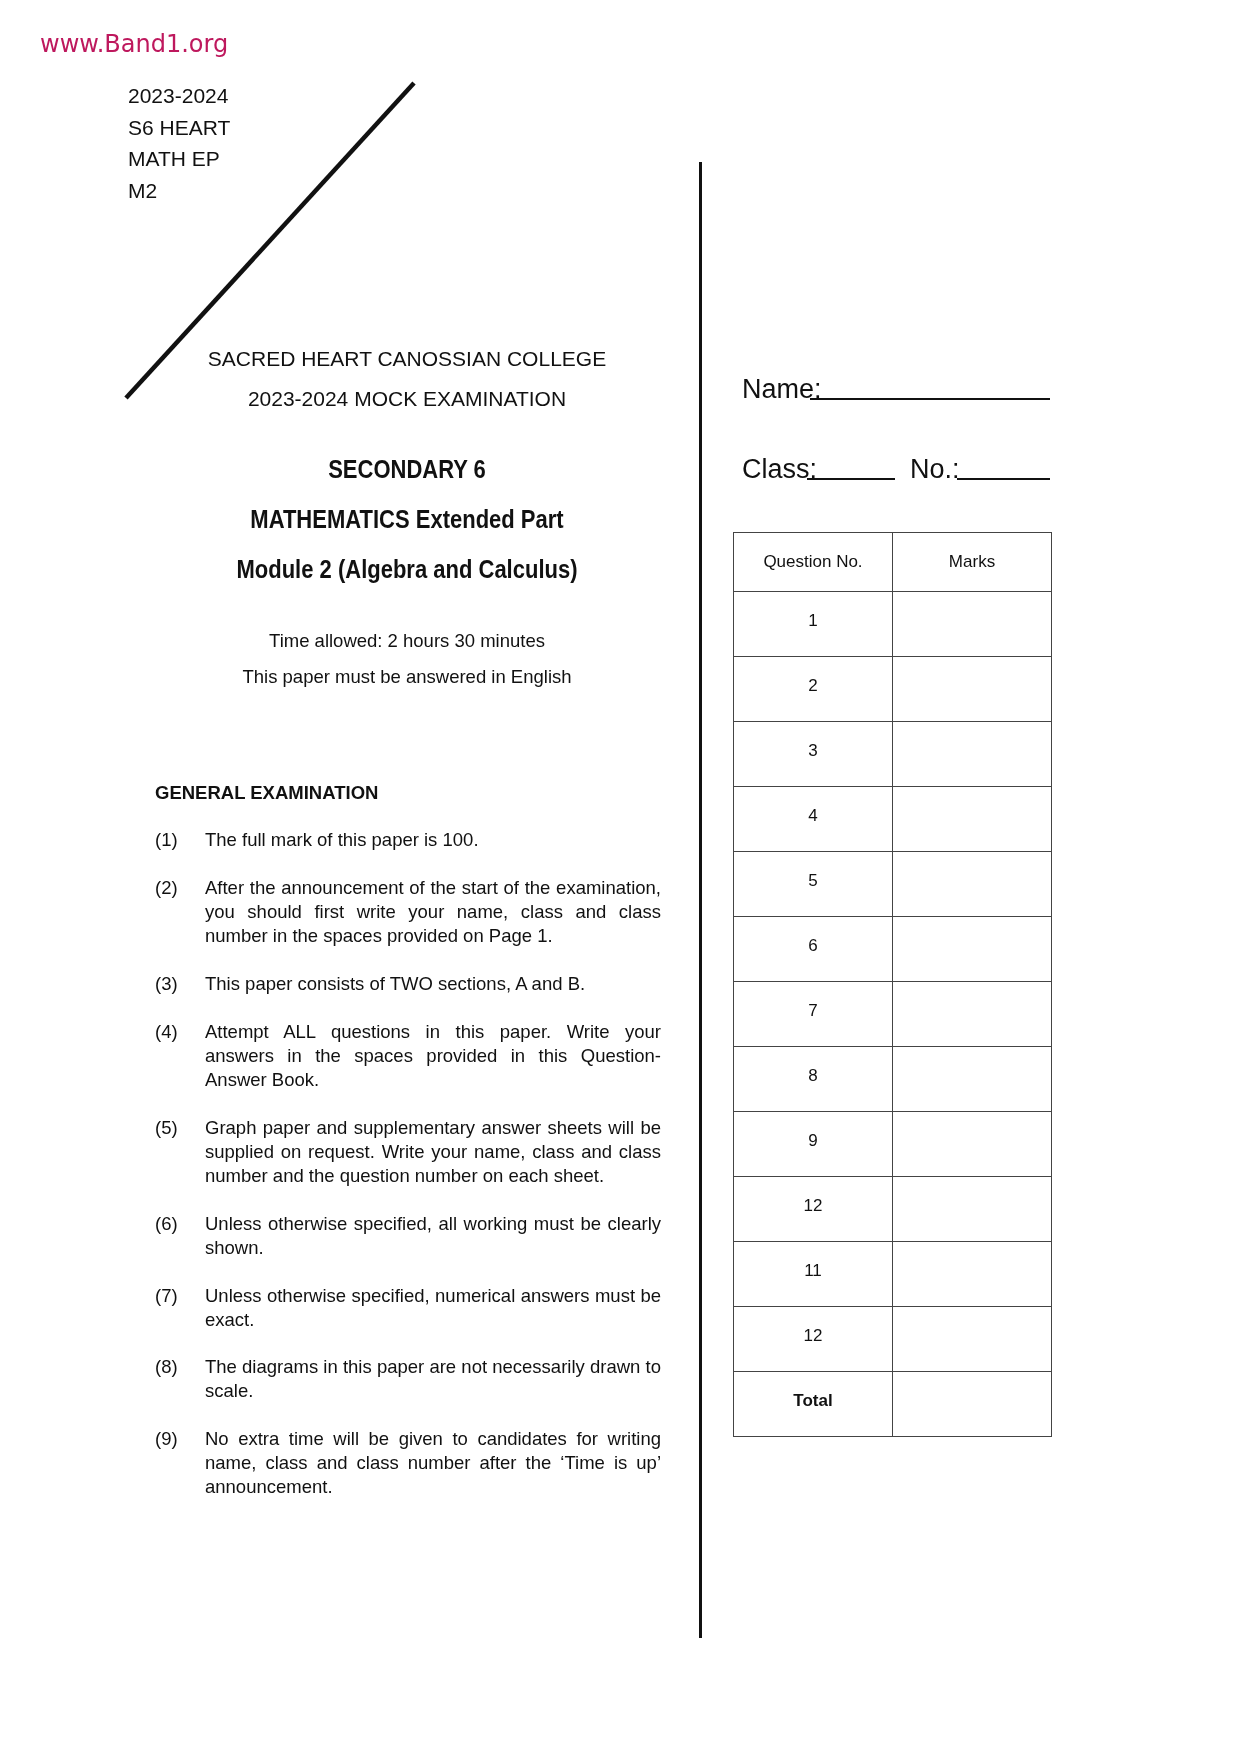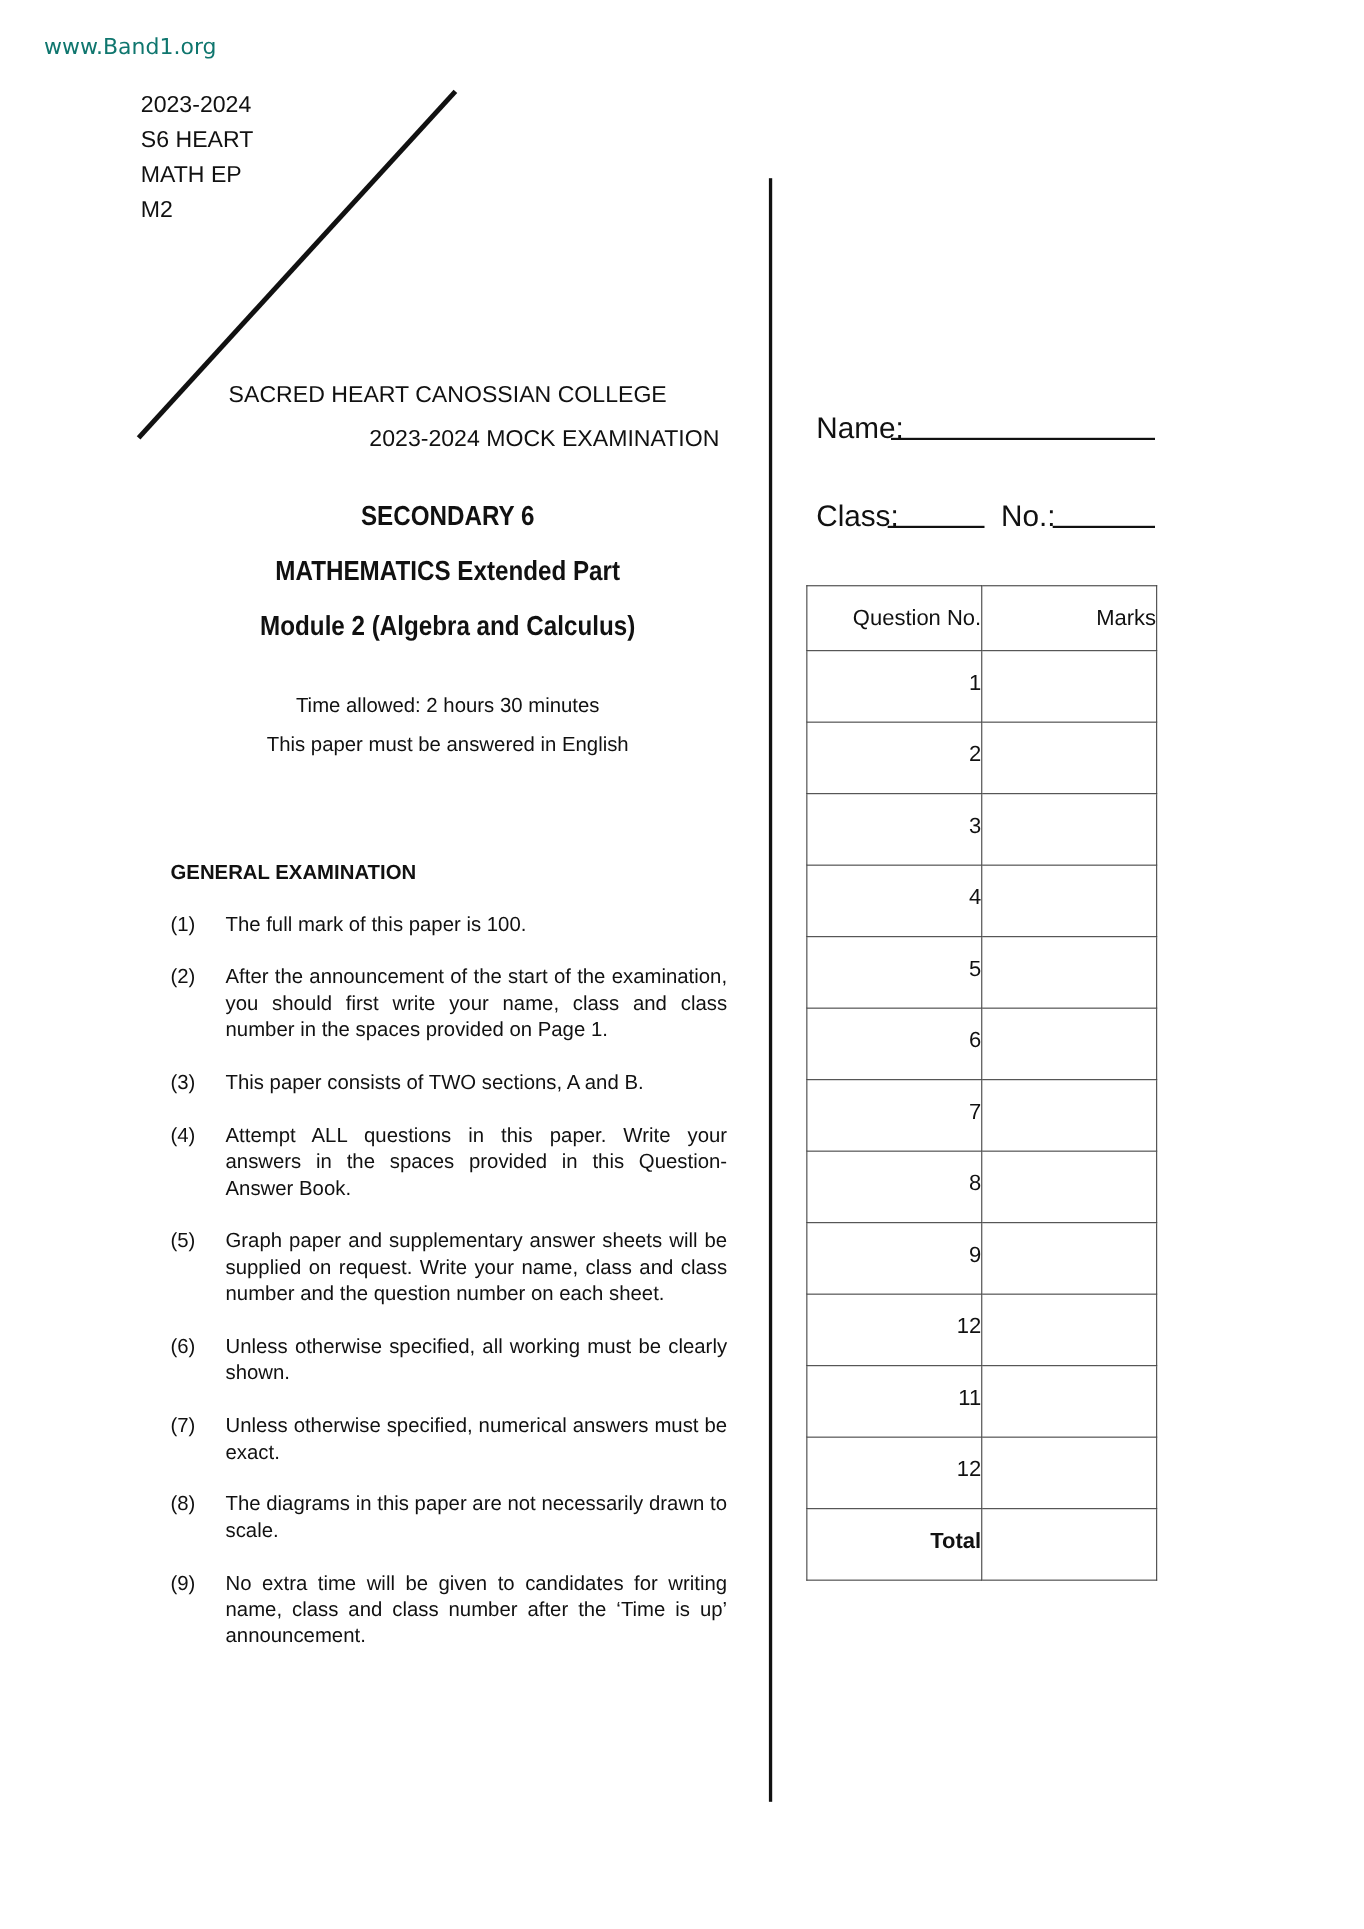--- a/index.html
+++ b/index.html
@@ -1,40 +1,40 @@
 <!DOCTYPE html>
 <html><head>
 <meta charset="utf-8">
 <style>
   html, body { margin: 0; padding: 0; background: #ffffff; }
   body { width: 1240px; height: 1754px; position: relative; overflow: hidden;
          font-family: "Liberation Sans", sans-serif; color: #111; }
   .abs { position: absolute; }
-  .watermark { left: 40px; top: 30px; font-family: "DejaVu Sans", sans-serif; font-size: 20px; color: #0f766e; }
+  .watermark { left: 40px; top: 30px; font-family: "DejaVu Sans", sans-serif; font-size: 24px; color: #be185d; }
   .code-block { left: 128px; top: 80px; font-weight: normal; font-size: 21px; line-height: 31.5px; }
   .diag { left: 0; top: 0; width: 1240px; height: 1754px; pointer-events: none; }
   .vline { left: 699px; top: 162px; width: 3px; height: 1476px; background: #111; }
   .center-col { left: 160px; width: 494px; text-align: center; }
   .school { top: 347px; font-size: 21px; }
-  .exam { top: 387px; font-size: 21px; text-align: right; }
+  .exam { top: 387px; font-size: 21px; }
   .title { font-weight: bold; font-size: 25px; transform: scaleX(0.88); transform-origin: center; }
   .t1 { top: 455px; }
   .t2 { top: 505px; }
   .t3 { top: 555px; }
   .time { top: 630px; font-size: 18.5px; }
   .lang { top: 666px; font-size: 18.5px; }
   .gi-head { left: 155px; top: 782px; font-weight: bold; font-size: 18.5px; }
   .instr { left: 155px; width: 510px; font-size: 18.5px; line-height: 24px; }
   .instr .num { position: absolute; left: 0; top: 0; }
   .instr .txt { margin-left: 50px; width: 456px; text-align: justify; text-align-last: left; }
   .field { font-size: 27px; }
   .uline { position: absolute; border-bottom: 2px solid #111; height: 0; }
   table.marks { position: absolute; left: 733px; top: 532px; border-collapse: collapse; }
-  table.marks td { border: 1.5px solid #444; width: 158px; height: 58px; text-align: right;
-                   vertical-align: middle; font-size: 20px; padding: 0 0 6px 0; }
+  table.marks td { border: 1.5px solid #444; width: 158px; height: 58px; text-align: center;
+                   vertical-align: middle; font-size: 17px; padding: 0 0 6px 0; }
   table.marks tr.header td { height: 58px; padding: 0; }
   table.marks td.total { font-weight: bold; }
 </style>
 </head>
 <body>
 
 <div class="abs watermark">www.Band1.org</div>
 
 <div class="abs code-block">
   <div>2023-2024</div>

